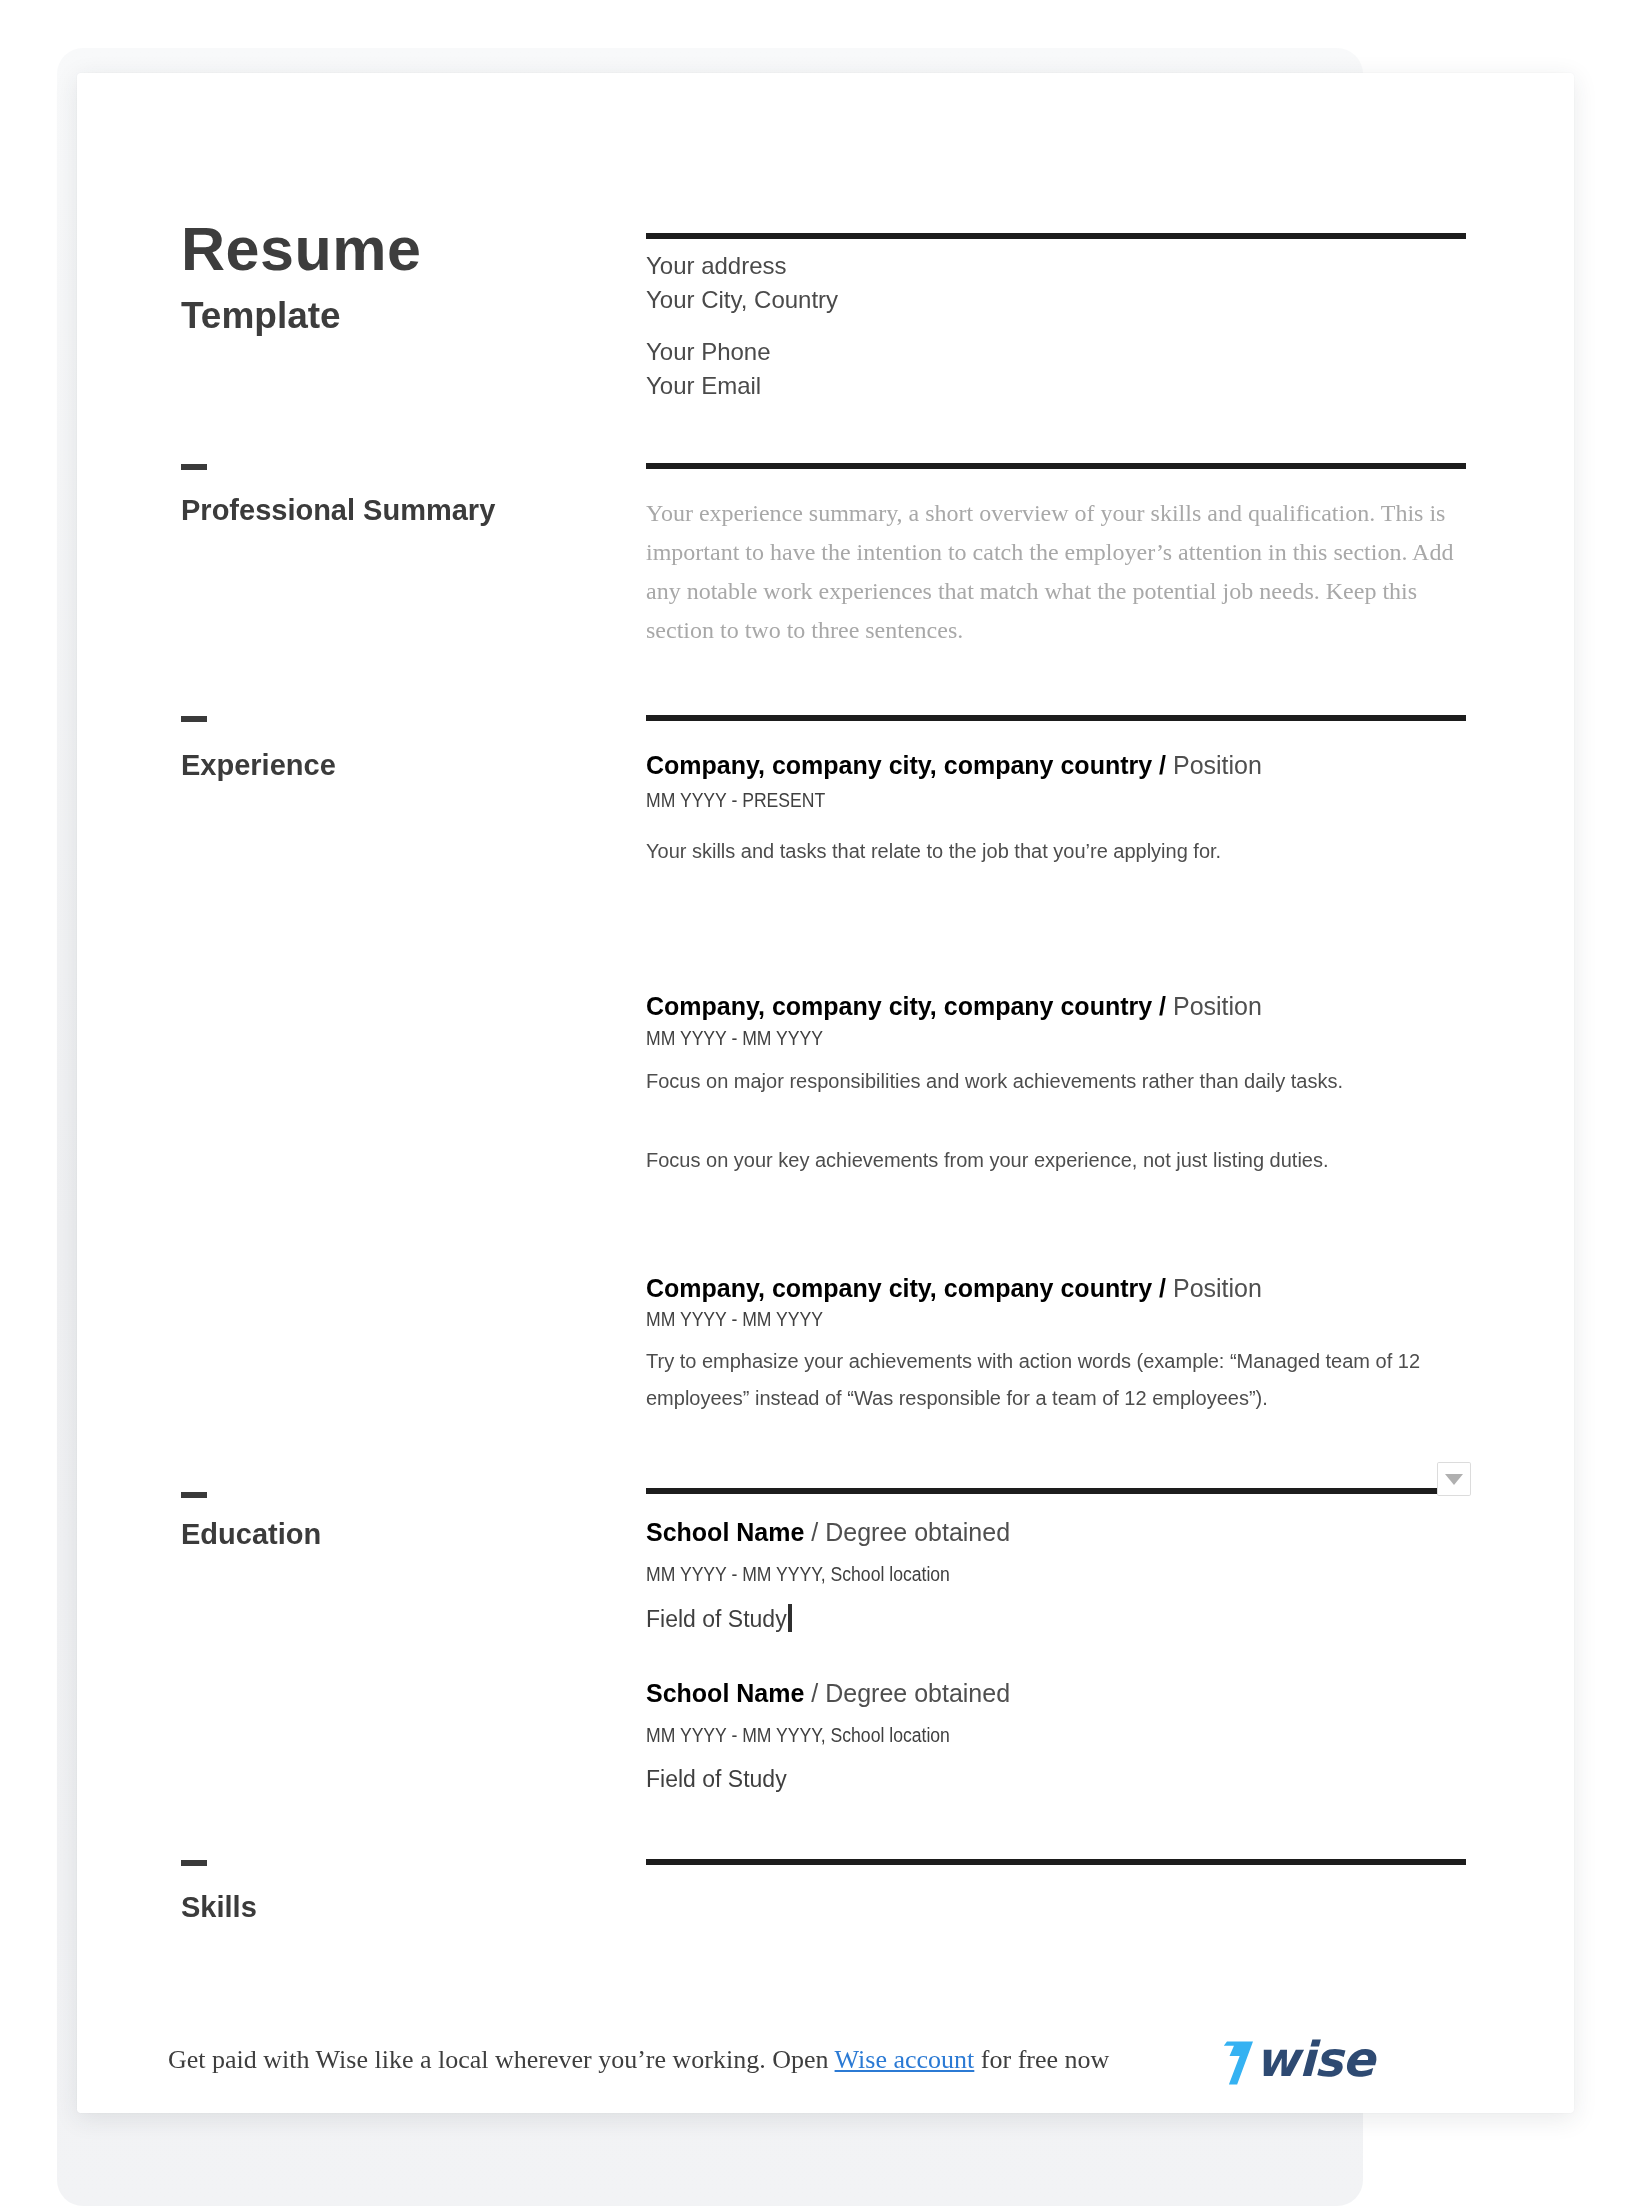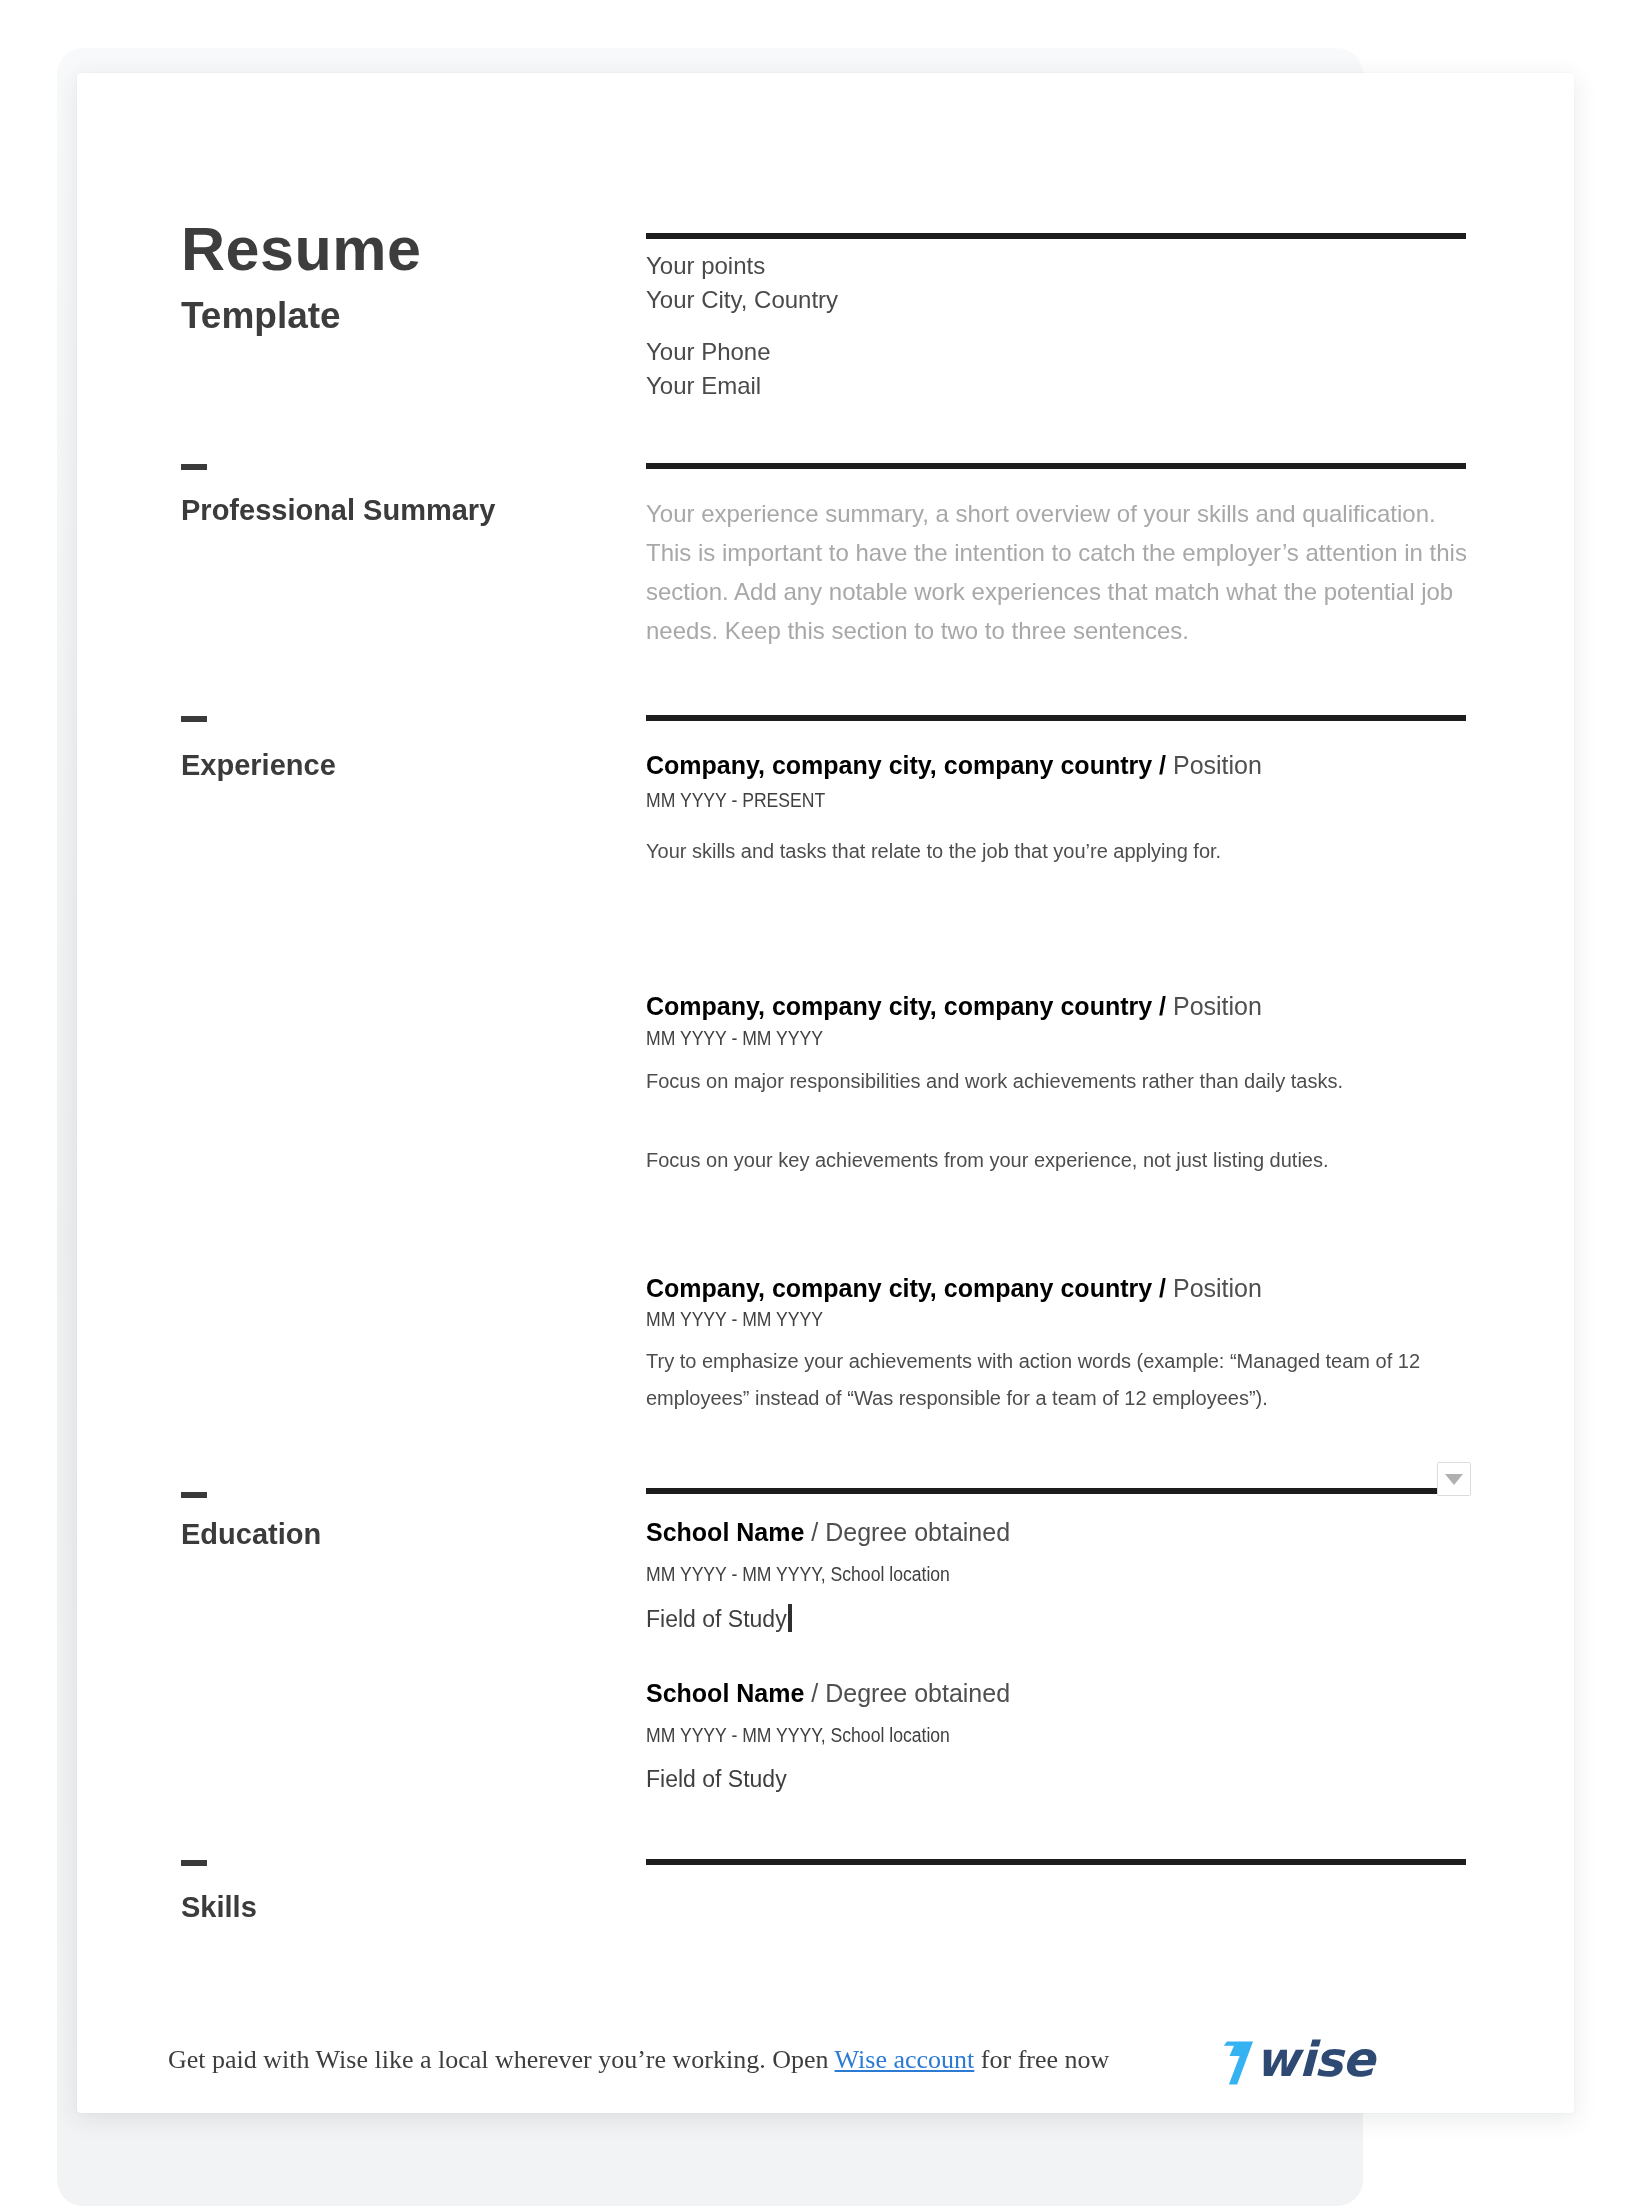--- a/index.html
+++ b/index.html
@@ -15,21 +15,21 @@
     box-shadow:0 5.5px 24px rgba(40,50,60,.10), 0 0 1.8px rgba(0,0,0,.05);
   }
   .abs { position:absolute; }
   .doc-title { left:104px; top:143px; font-size:61px; font-weight:bold; color:#3d3d3d; letter-spacing:0.5px; line-height:1.1; }
   .doc-subtitle { left:104px; top:221px; font-size:37px; font-weight:bold; color:#3d3d3d; line-height:1.2; }
   .rule { height:5.5px; background:#1d1d1d; left:569px; width:820px; }
   .dash { width:26px; height:5.5px; background:#3a3a3a; left:104px; }
   .section-h { left:104px; font-size:29px; font-weight:bold; color:#3b3b3b; line-height:34px; }
   .contact-group { left:569px; font-size:24px; color:#4a4a4a; line-height:34px; }
   .col { left:569px; width:831px; }
-  .placeholder-p { font-size:24px; line-height:39px; color:#a8a8a8; }
+  .placeholder-p { font-size:24px; line-height:39px; color:#a8a8a8;font-family:Liberation Serif, serif; }
   .body-p { font-size:20px; line-height:37px; color:#4d4d4d; }
   .entry-title { font-size:25px; line-height:31px; color:#4f4f4f; }
   .entry-title b { color:#000000; }
   .entry-date { font-size:20px; line-height:28px; color:#404040; }
   .entry-date span { display:inline-block; transform:scaleX(.88); transform-origin:0 50%; white-space:nowrap; }
   .field-line { font-size:23px; line-height:31px; color:#3f3f3f; }
   .caret { display:inline-block; width:3.7px; height:28px; background:#2f2f2f; vertical-align:-4.6px; margin-left:1.8px; }
   .edu-rule { width:792px; }
   .scroll-btn {
     left:1360px; top:1389px; width:34px; height:34px; background:#ffffff;
@@ -46,21 +46,21 @@
 </head>
 <body>
 
 <div class="viewer-panel">
   <div class="doc-card">
 
     <div class="abs doc-title">Resume</div>
     <div class="abs doc-subtitle">Template</div>
     <div class="abs rule" style="top:160px;"></div>
     <div class="abs contact-group" style="top:176px;">
-      <div>Your points</div>
+      <div>Your address</div>
       <div>Your City, Country</div>
     </div>
     <div class="abs contact-group" style="top:262px;">
       <div>Your Phone</div>
       <div>Your Email</div>
     </div>
 
     <div class="abs dash" style="top:391px;"></div>
     <div class="abs rule" style="top:390px;"></div>
     <div class="abs section-h" style="top:420px;">Professional Summary</div>

